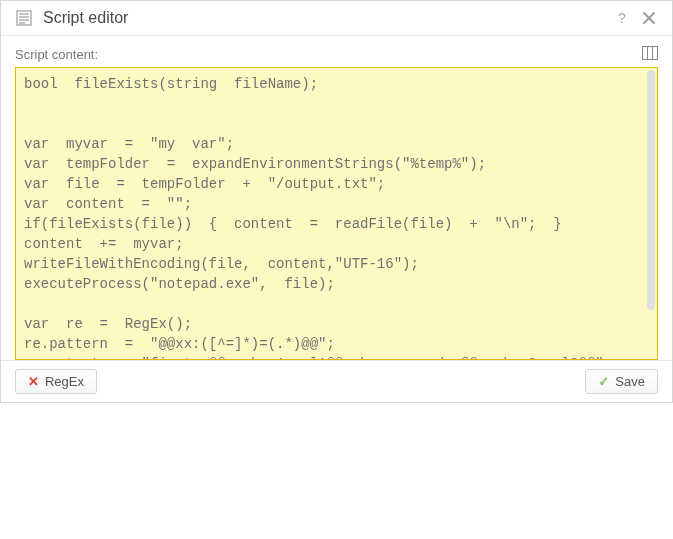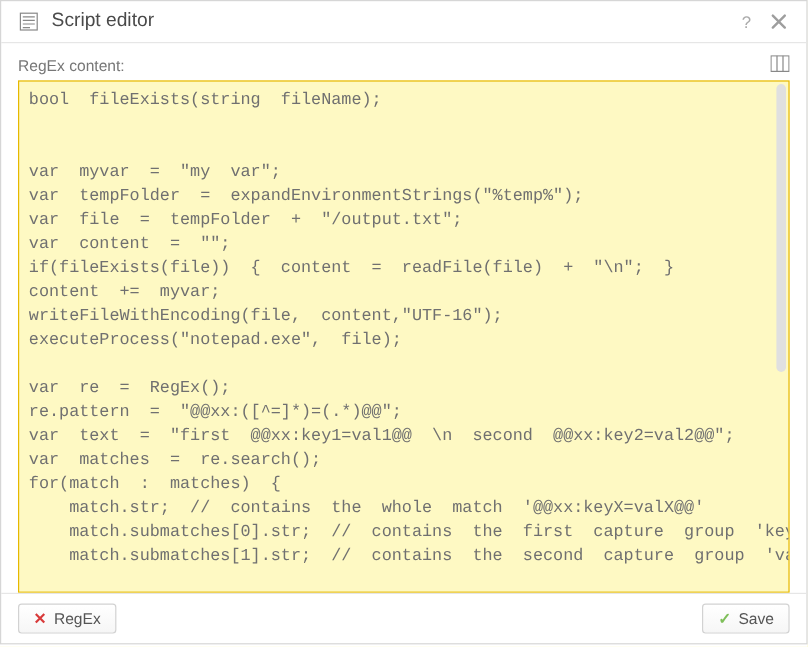--- a/index.html
+++ b/index.html
@@ -9,21 +9,21 @@
     }
     body {
       font-family: "Segoe UI", Tahoma, Arial, sans-serif;
       font-size: 14px;
       color: #555;
       background: #fff;
       margin:0;
     }
     .dialog {
       width: 673px;
-      height: 537px;
+      height: 403px;
       border: 1px solid #d6d6d6;
       background: #fff;
       position: relative;
       display: flex;
       flex-direction: column;
     }
     .header {
       display: flex;
       align-items: center;
       padding: 8px 14px;
@@ -153,21 +153,21 @@
     <span class="close-icon">
       <svg width="14" height="14" viewBox="0 0 14 14">
         <line x1="2" y1="2" x2="12" y2="12" stroke="#9e9e9e" stroke-width="2" stroke-linecap="round"></line>
         <line x1="12" y1="2" x2="2" y2="12" stroke="#9e9e9e" stroke-width="2" stroke-linecap="round"></line>
       </svg>
     </span>
   </div>
 
   <div class="body">
     <div class="field-row">
-      <span class="field-label">RegEx content:</span>
+      <span class="field-label">Script content:</span>
       <span class="view-icon">
         <svg width="16" height="14" viewBox="0 0 16 14">
           <rect x="0.5" y="0.5" width="15" height="13" fill="none" stroke="#888" stroke-width="1"></rect>
           <line x1="5.5" y1="0.5" x2="5.5" y2="13.5" stroke="#888" stroke-width="1"></line>
           <line x1="10.5" y1="0.5" x2="10.5" y2="13.5" stroke="#888" stroke-width="1"></line>
         </svg>
       </span>
     </div>
     <div class="editor"><span>bool  fileExists(string  fileName);
 

